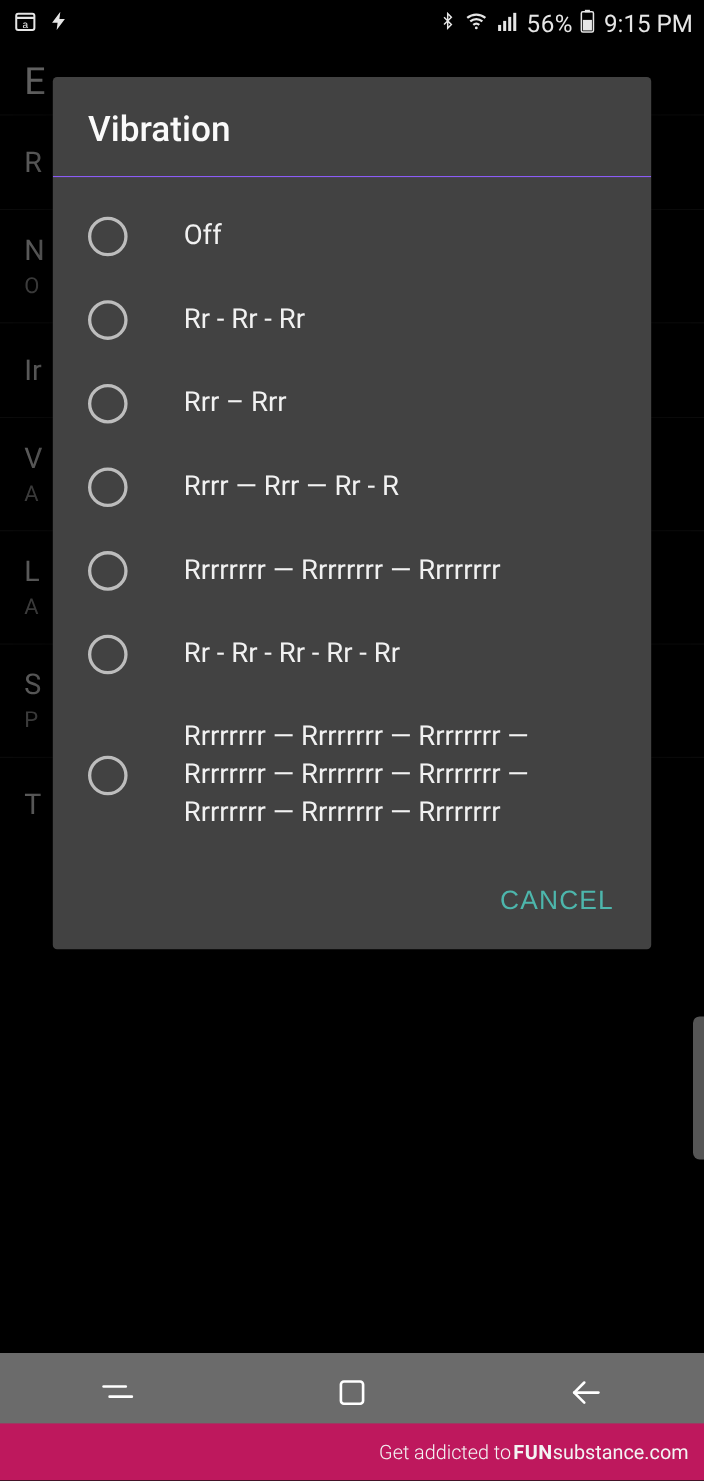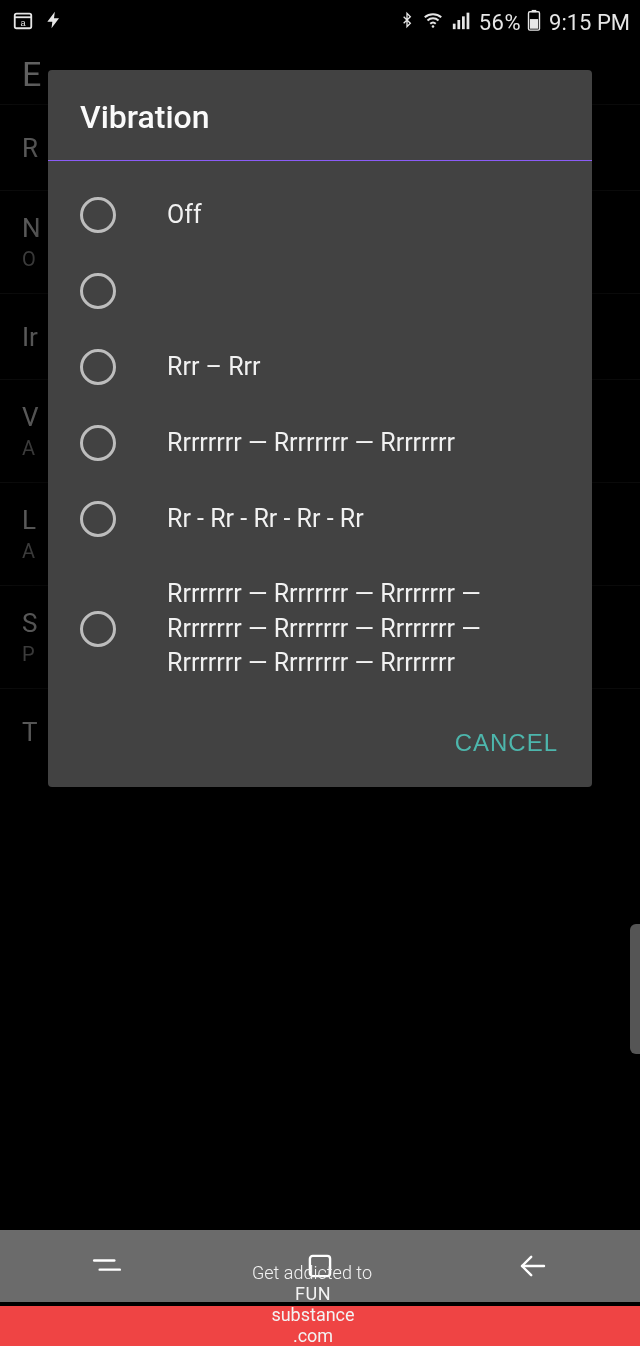--- a/index.html
+++ b/index.html
@@ -98,27 +98,27 @@
   .nav-bar {
     position: absolute; left: 0; right: 0; bottom: 44px;
     height: 72px; background: #6b6b6b;
     display: flex; align-items: center; justify-content: space-around;
   }
   .nav-btn { width: 120px; height: 100%; display: flex; align-items: center; justify-content: center; cursor: pointer; }
   .nav-btn svg { width: 44px; height: 44px; }
 
   
   .footer {
-    position: absolute; left: 0; right: 0; bottom: 0; height: 40px;
-    background: #ef4444;
+    position: absolute; left: 0; right: 0; bottom: 0; height: 52px;
+    background: #be185d;
     display: flex; align-items: center; justify-content: flex-end;
     padding-right: 14px;
-    font-size: 18px; color: #f3f3f3; flex-direction: column;
-  }
-  .footer b { font-weight: 400; letter-spacing: 0.5px; }
+    font-size: 18px; color: #f3f3f3;
+  }
+  .footer b { font-weight: 700; letter-spacing: 0.5px; }
   .footer .thin { font-weight: 300; margin-right: 2px; }
 </style>
 </head>
 <body>
 
 <div class="status-bar">
   <div class="status-left">
     <span>
       <svg width="22" height="22" viewBox="0 0 24 24" fill="none" stroke="#e6e6e6" stroke-width="2">
           <rect x="3" y="5" width="18" height="16" rx="2"></rect>
@@ -202,24 +202,29 @@
 
 <div class="dialog">
   <div class="dialog-title">Vibration</div>
   <div class="option-list">
     <div class="option">
       <span class="radio"></span>
       <span class="option-label">Off</span>
     </div>
     <div class="option">
       <span class="radio"></span>
+      <span class="option-label">Rr - Rr - Rr</span>
     </div>
     <div class="option">
       <span class="radio"></span>
       <span class="option-label">Rrr – Rrr</span>
+    </div>
+    <div class="option">
+      <span class="radio"></span>
+      <span class="option-label">Rrrr — Rrr — Rr - R</span>
     </div>
     <div class="option">
       <span class="radio"></span>
       <span class="option-label">Rrrrrrrr — Rrrrrrrr — Rrrrrrrr</span>
     </div>
     <div class="option">
       <span class="radio"></span>
       <span class="option-label">Rr - Rr - Rr - Rr - Rr</span>
     </div>
     <div class="option">

